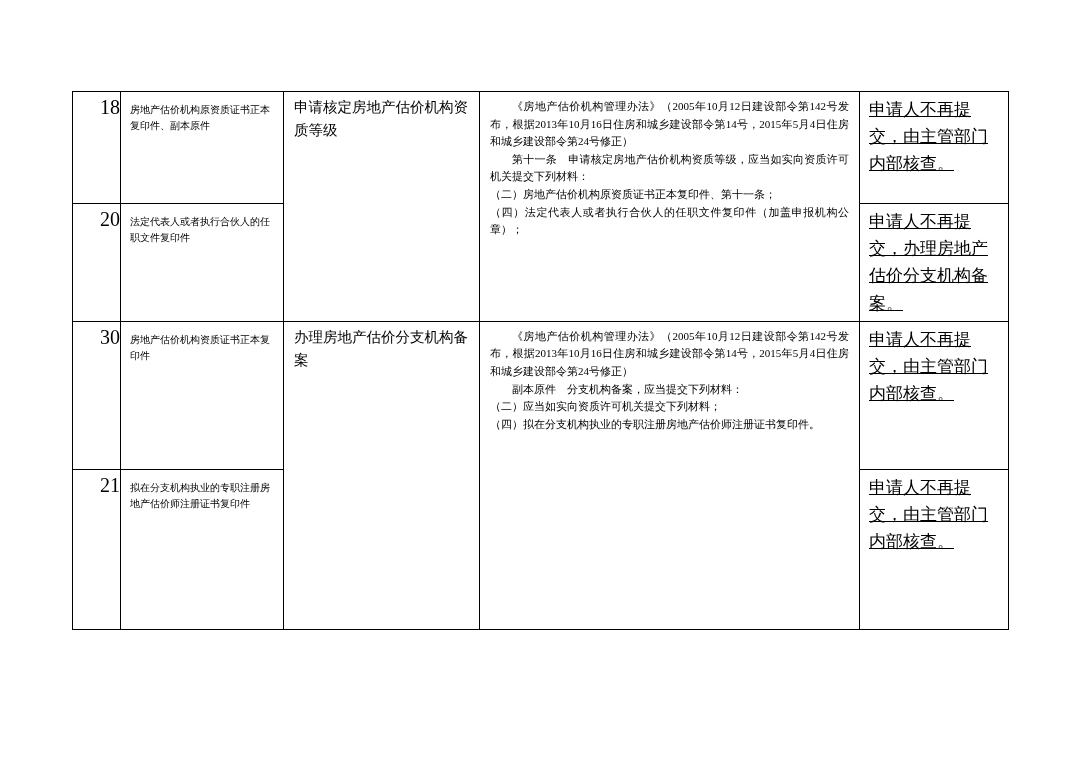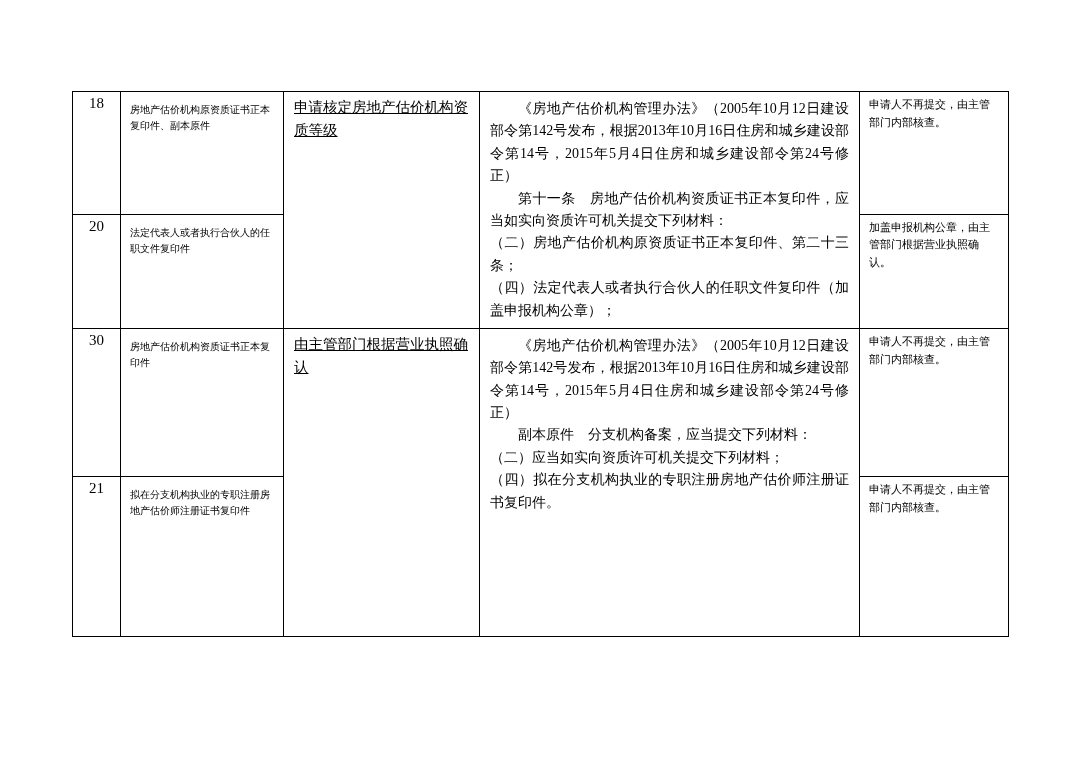--- a/index.html
+++ b/index.html
@@ -38,55 +38,55 @@
     font-size: 14.5px;
     line-height: 1.55;
   }
   .col-num {
     width: 48px;
     text-align: center;
     vertical-align: middle;
   }
   .col-num .cell-pad {
     padding: 0;
-    text-align: center;
-    font-size: 15px;
+    text-align: right;
+    font-size: 20px;
   }
   .col-item {
     width: 163px;
   }
   .col-mid {
     width: 196px;
     vertical-align: middle;
-    text-decoration: underline;
   }
   .col-basis {
     width: 380px;
     vertical-align: middle;
   }
   .col-note {
     width: 149px;
     vertical-align: middle;
   }
   .basis-body {
     padding: 6px 10px 6px 10px;
-    font-size: 14px;
+    font-size: 11px;
     line-height: 1.6;
   }
   .basis-body p {
     margin: 0;
     text-align: justify;
   }
   .indent2 {
     text-indent: 2em;
   }
   .note-body {
     padding: 4px 8px 4px 9px;
-    font-size: 11px;
+    font-size: 17px;
     line-height: 1.6;
+    text-decoration: underline;
   }
   .mid-body {
     padding: 4px 8px 4px 10px;
     font-size: 14.5px;
     line-height: 1.6;
   }
   .item-body {
     padding: 10px 6px 10px 9px;
     font-size: 10px;
     line-height: 1.62;
@@ -117,51 +117,51 @@
         </td>
         <td class="col-item">
           <div class="item-body">房地产估价机构原资质证书正本复印件、副本原件</div>
         </td>
         <td class="col-mid" rowspan="2">
           <div class="mid-body">申请核定房地产估价机构资质等级</div>
         </td>
         <td class="col-basis" rowspan="2">
           <div class="basis-body">
             <p class="indent2">《房地产估价机构管理办法》（2005年10月12日建设部令第142号发布，根据2013年10月16日住房和城乡建设部令第14号，2015年5月4日住房和城乡建设部令第24号修正）</p>
-            <p class="indent2">第十一条　房地产估价机构资质证书正本复印件，应当如实向资质许可机关提交下列材料：</p>
-            <p>（二）房地产估价机构原资质证书正本复印件、第二十三条；</p>
+            <p class="indent2">第十一条　申请核定房地产估价机构资质等级，应当如实向资质许可机关提交下列材料：</p>
+            <p>（二）房地产估价机构原资质证书正本复印件、第十一条；</p>
             <p>（四）法定代表人或者执行合伙人的任职文件复印件（加盖申报机构公章）；</p>
           </div>
         </td>
         <td class="col-note">
           <div class="note-body">申请人不再提交，由主管部门内部核查。</div>
         </td>
       </tr>
 
       <tr class="h-row-19">
         <td class="col-num">
           <div class="cell-pad">20</div>
         </td>
         <td class="col-item">
           <div class="item-body">法定代表人或者执行合伙人的任职文件复印件</div>
         </td>
         <td class="col-note">
-          <div class="note-body">加盖申报机构公章，由主管部门根据营业执照确认。</div>
+          <div class="note-body">申请人不再提交，办理房地产估价分支机构备案。</div>
         </td>
       </tr>
 
       <tr class="h-row-20">
         <td class="col-num">
           <div class="cell-pad">30</div>
         </td>
         <td class="col-item">
           <div class="item-body">房地产估价机构资质证书正本复印件</div>
         </td>
         <td class="col-mid" rowspan="2">
-          <div class="mid-body">由主管部门根据营业执照确认</div>
+          <div class="mid-body">办理房地产估价分支机构备案</div>
         </td>
         <td class="col-basis" rowspan="2">
           <div class="basis-body">
             <p class="indent2">《房地产估价机构管理办法》（2005年10月12日建设部令第142号发布，根据2013年10月16日住房和城乡建设部令第14号，2015年5月4日住房和城乡建设部令第24号修正）</p>
             <p class="indent2">副本原件　分支机构备案，应当提交下列材料：</p>
             <p>（二）应当如实向资质许可机关提交下列材料；</p>
             <p>（四）拟在分支机构执业的专职注册房地产估价师注册证书复印件。</p>
           </div>
         </td>
         <td class="col-note">

